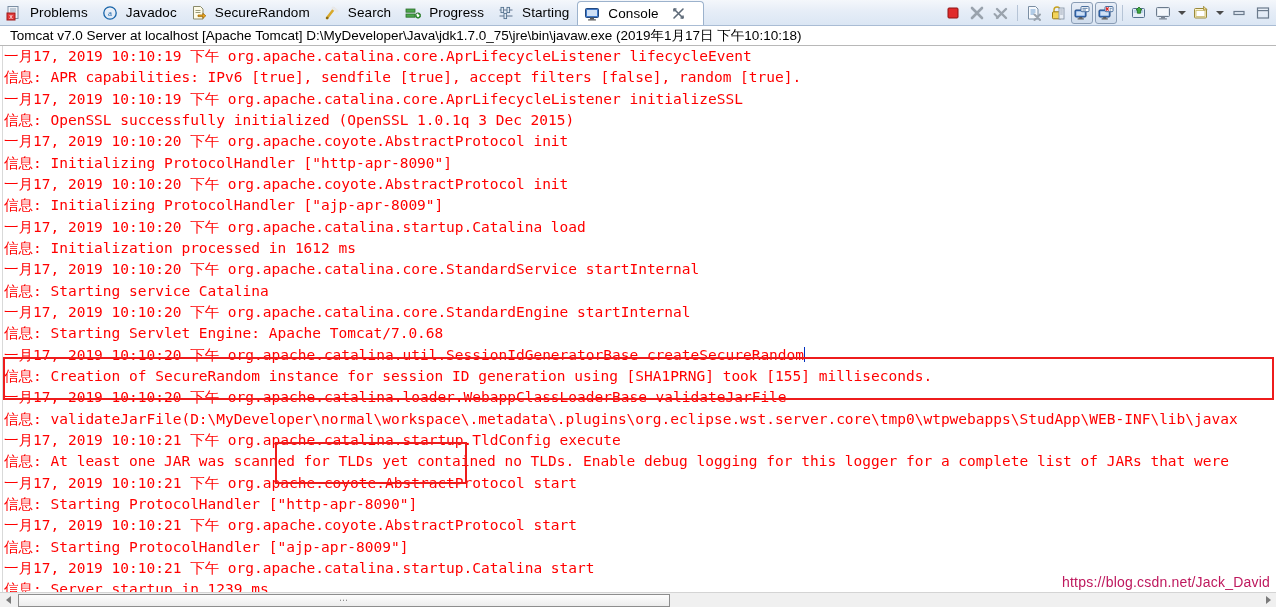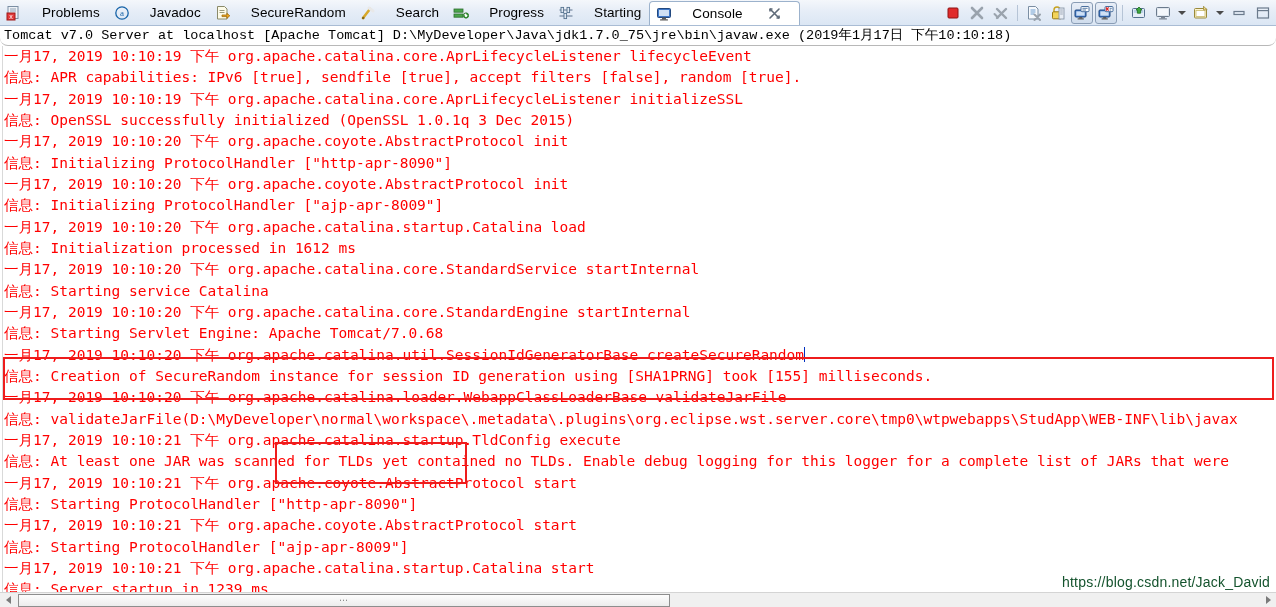--- a/index.html
+++ b/index.html
@@ -28,21 +28,21 @@
     align-items: stretch;
   }
   .tabs {
     display: flex;
     align-items: stretch;
     flex: 0 0 auto;
   }
   .tab {
     display: flex;
     align-items: center;
-    gap: 20px;
+    gap: 8px;
     padding: 0 8px 0 6px;
     font-size: 13px;
     color: #000;
     white-space: nowrap;
     cursor: default;
     position: relative;
     line-height: 1;
   }
   .tab.active {
     background: #ffffff;
@@ -87,29 +87,28 @@
     width: 0; height: 0;
     border-left: 4px solid transparent;
     border-right: 4px solid transparent;
     border-top: 4px solid #4a4a4a;
   }
 
   
   .proc-title {
     height: 20px;
     line-height: 20px;
-    padding-left: 4px;
-    font-family: Liberation Mono, monospace;
+    padding-left: 10px;
+    font-family: Liberation Sans, sans-serif;
     font-size: 13.5px;
     color: #000;
     background: #fff;
     border-bottom: 1px solid #b8b8b8;
     white-space: nowrap;
     overflow: hidden;
-    border-radius: 8px;
   }
 
   
   .console-wrap {
     position: relative;
     height: 560px;
     background: #ffffff;
     overflow: hidden;
   }
   .console-ruler {
@@ -145,21 +144,21 @@
     border: 2px solid #ee1c1c;
     pointer-events: none;
   }
 
   .watermark {
     position: absolute;
     right: 6px;
     bottom: 16px;
     font-family: "Liberation Sans", sans-serif;
     font-size: 14px;
-    color: #14532d;
+    color: #be185d;
     letter-spacing: 0.2px;
     white-space: nowrap;
   }
 
   
   .hscroll {
     position: absolute;
     left: 0; bottom: 0;
     width: 1276px; height: 15px;
     background: #f0f0f0;

